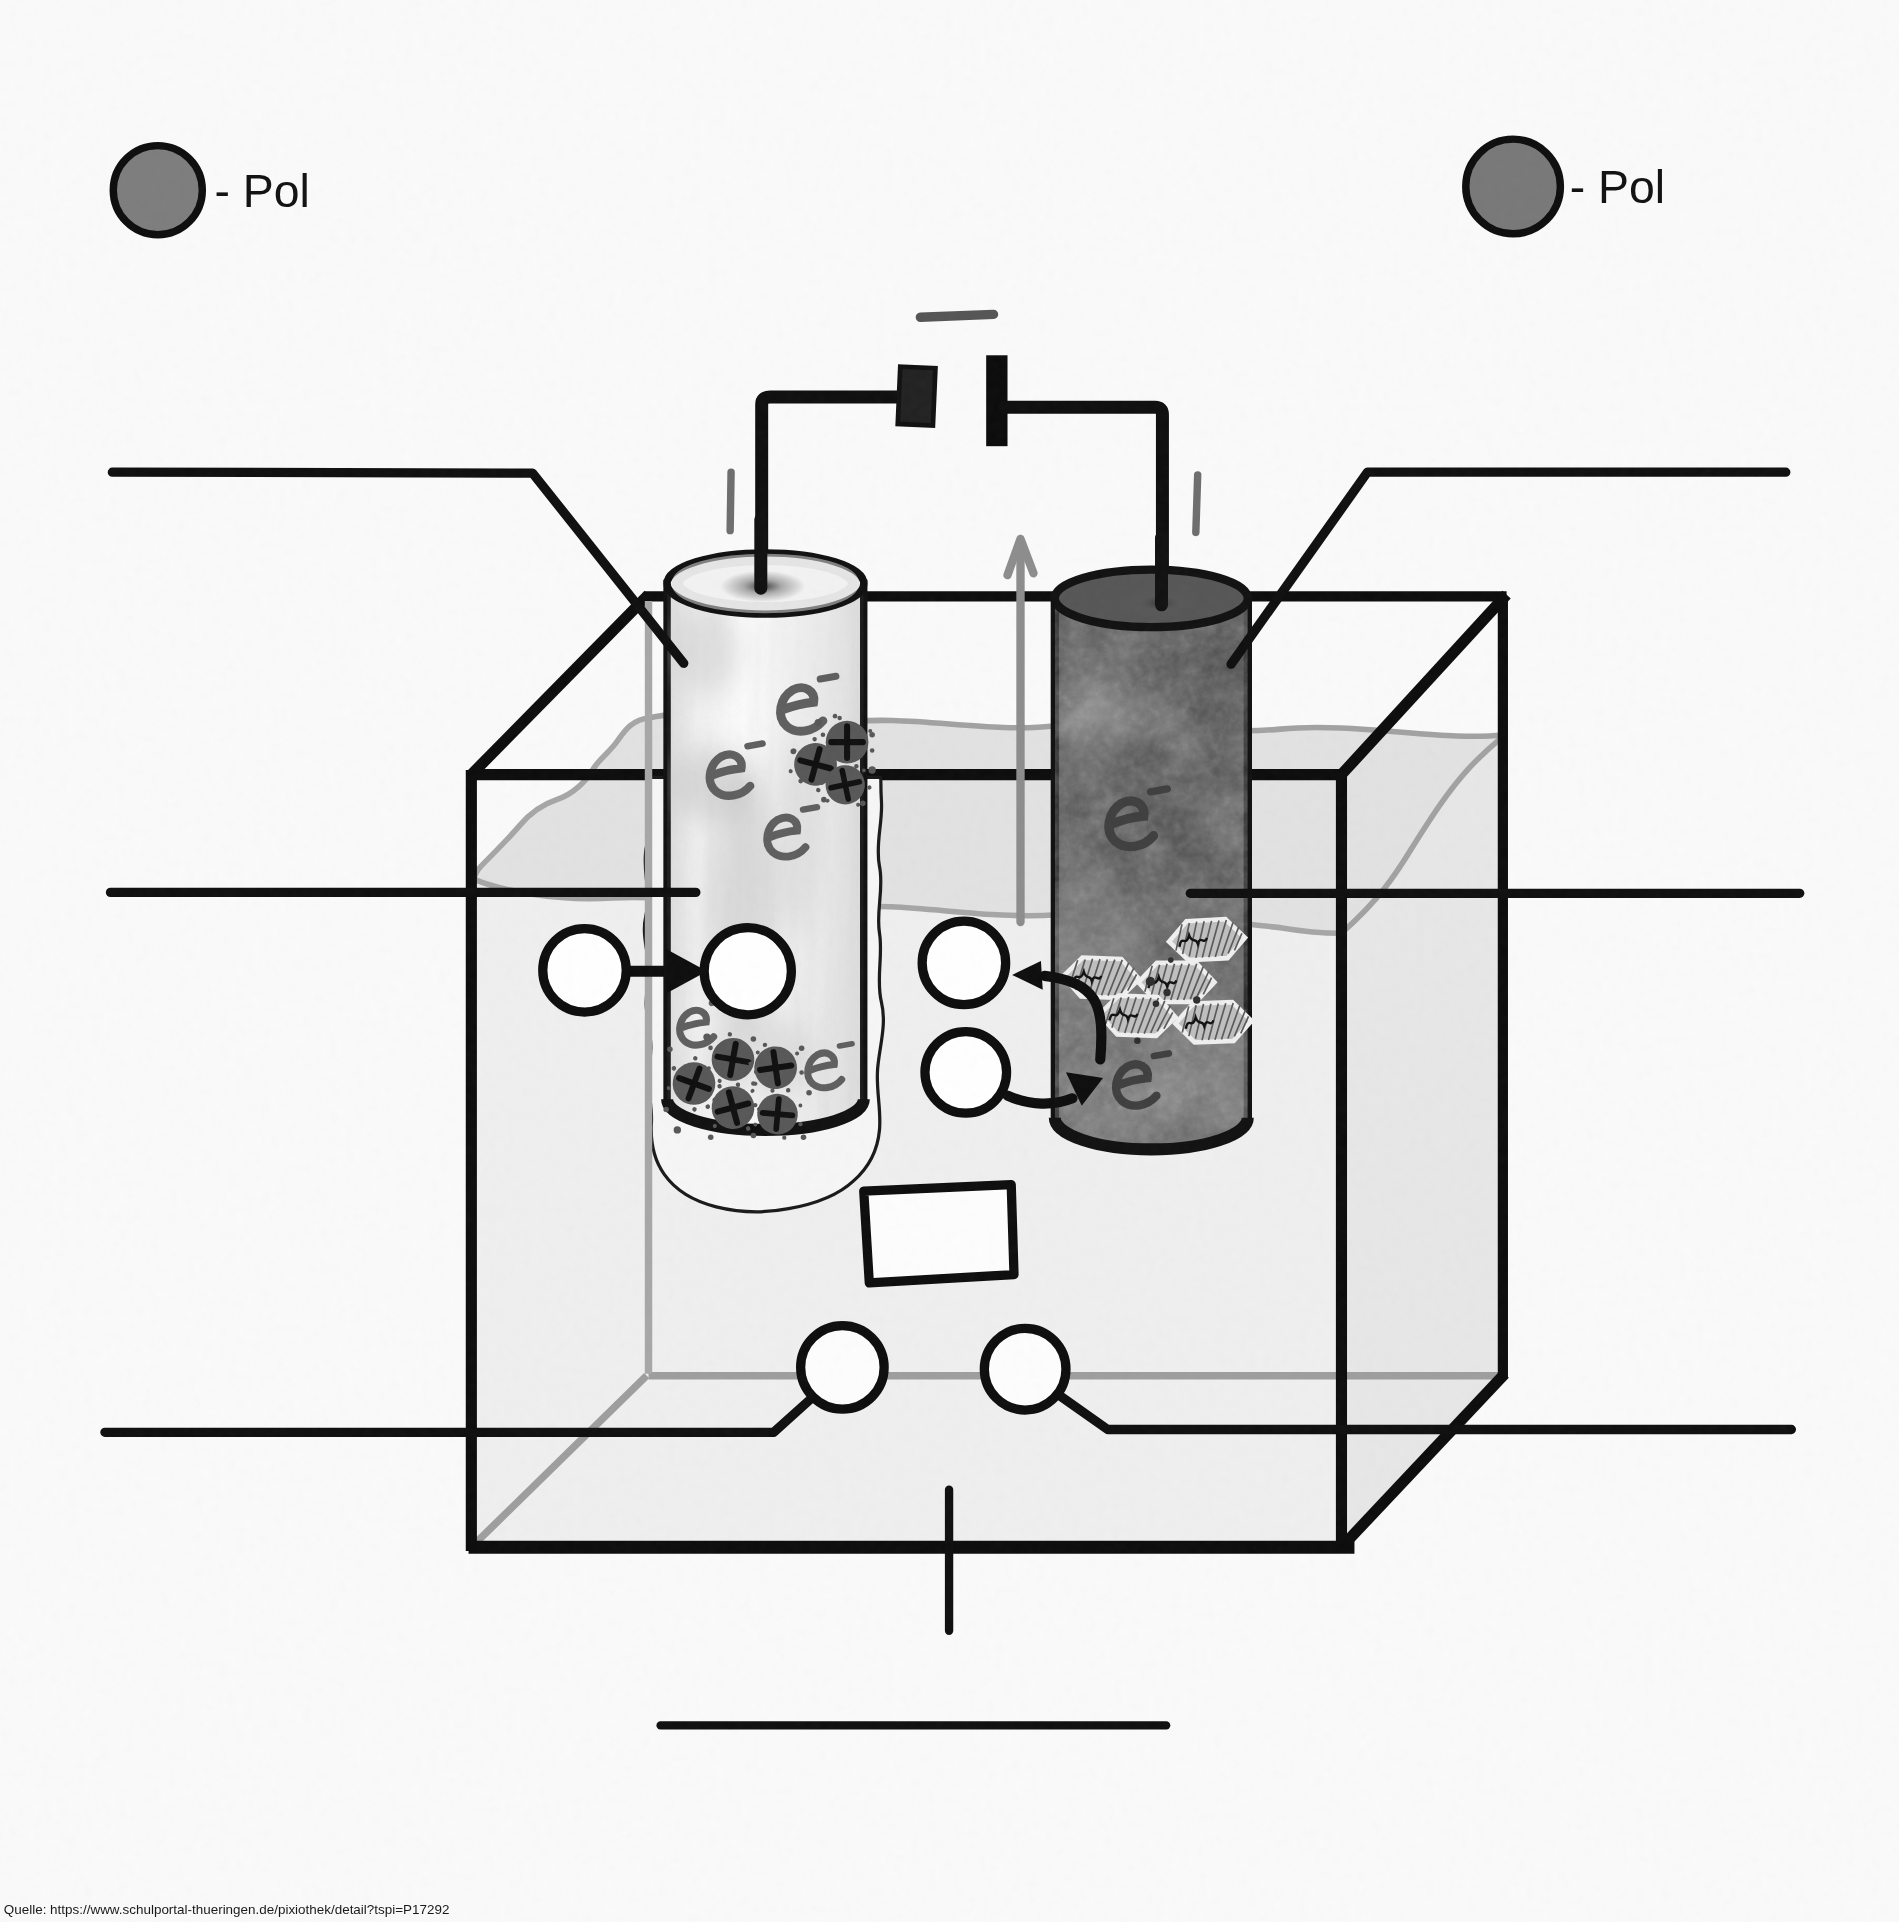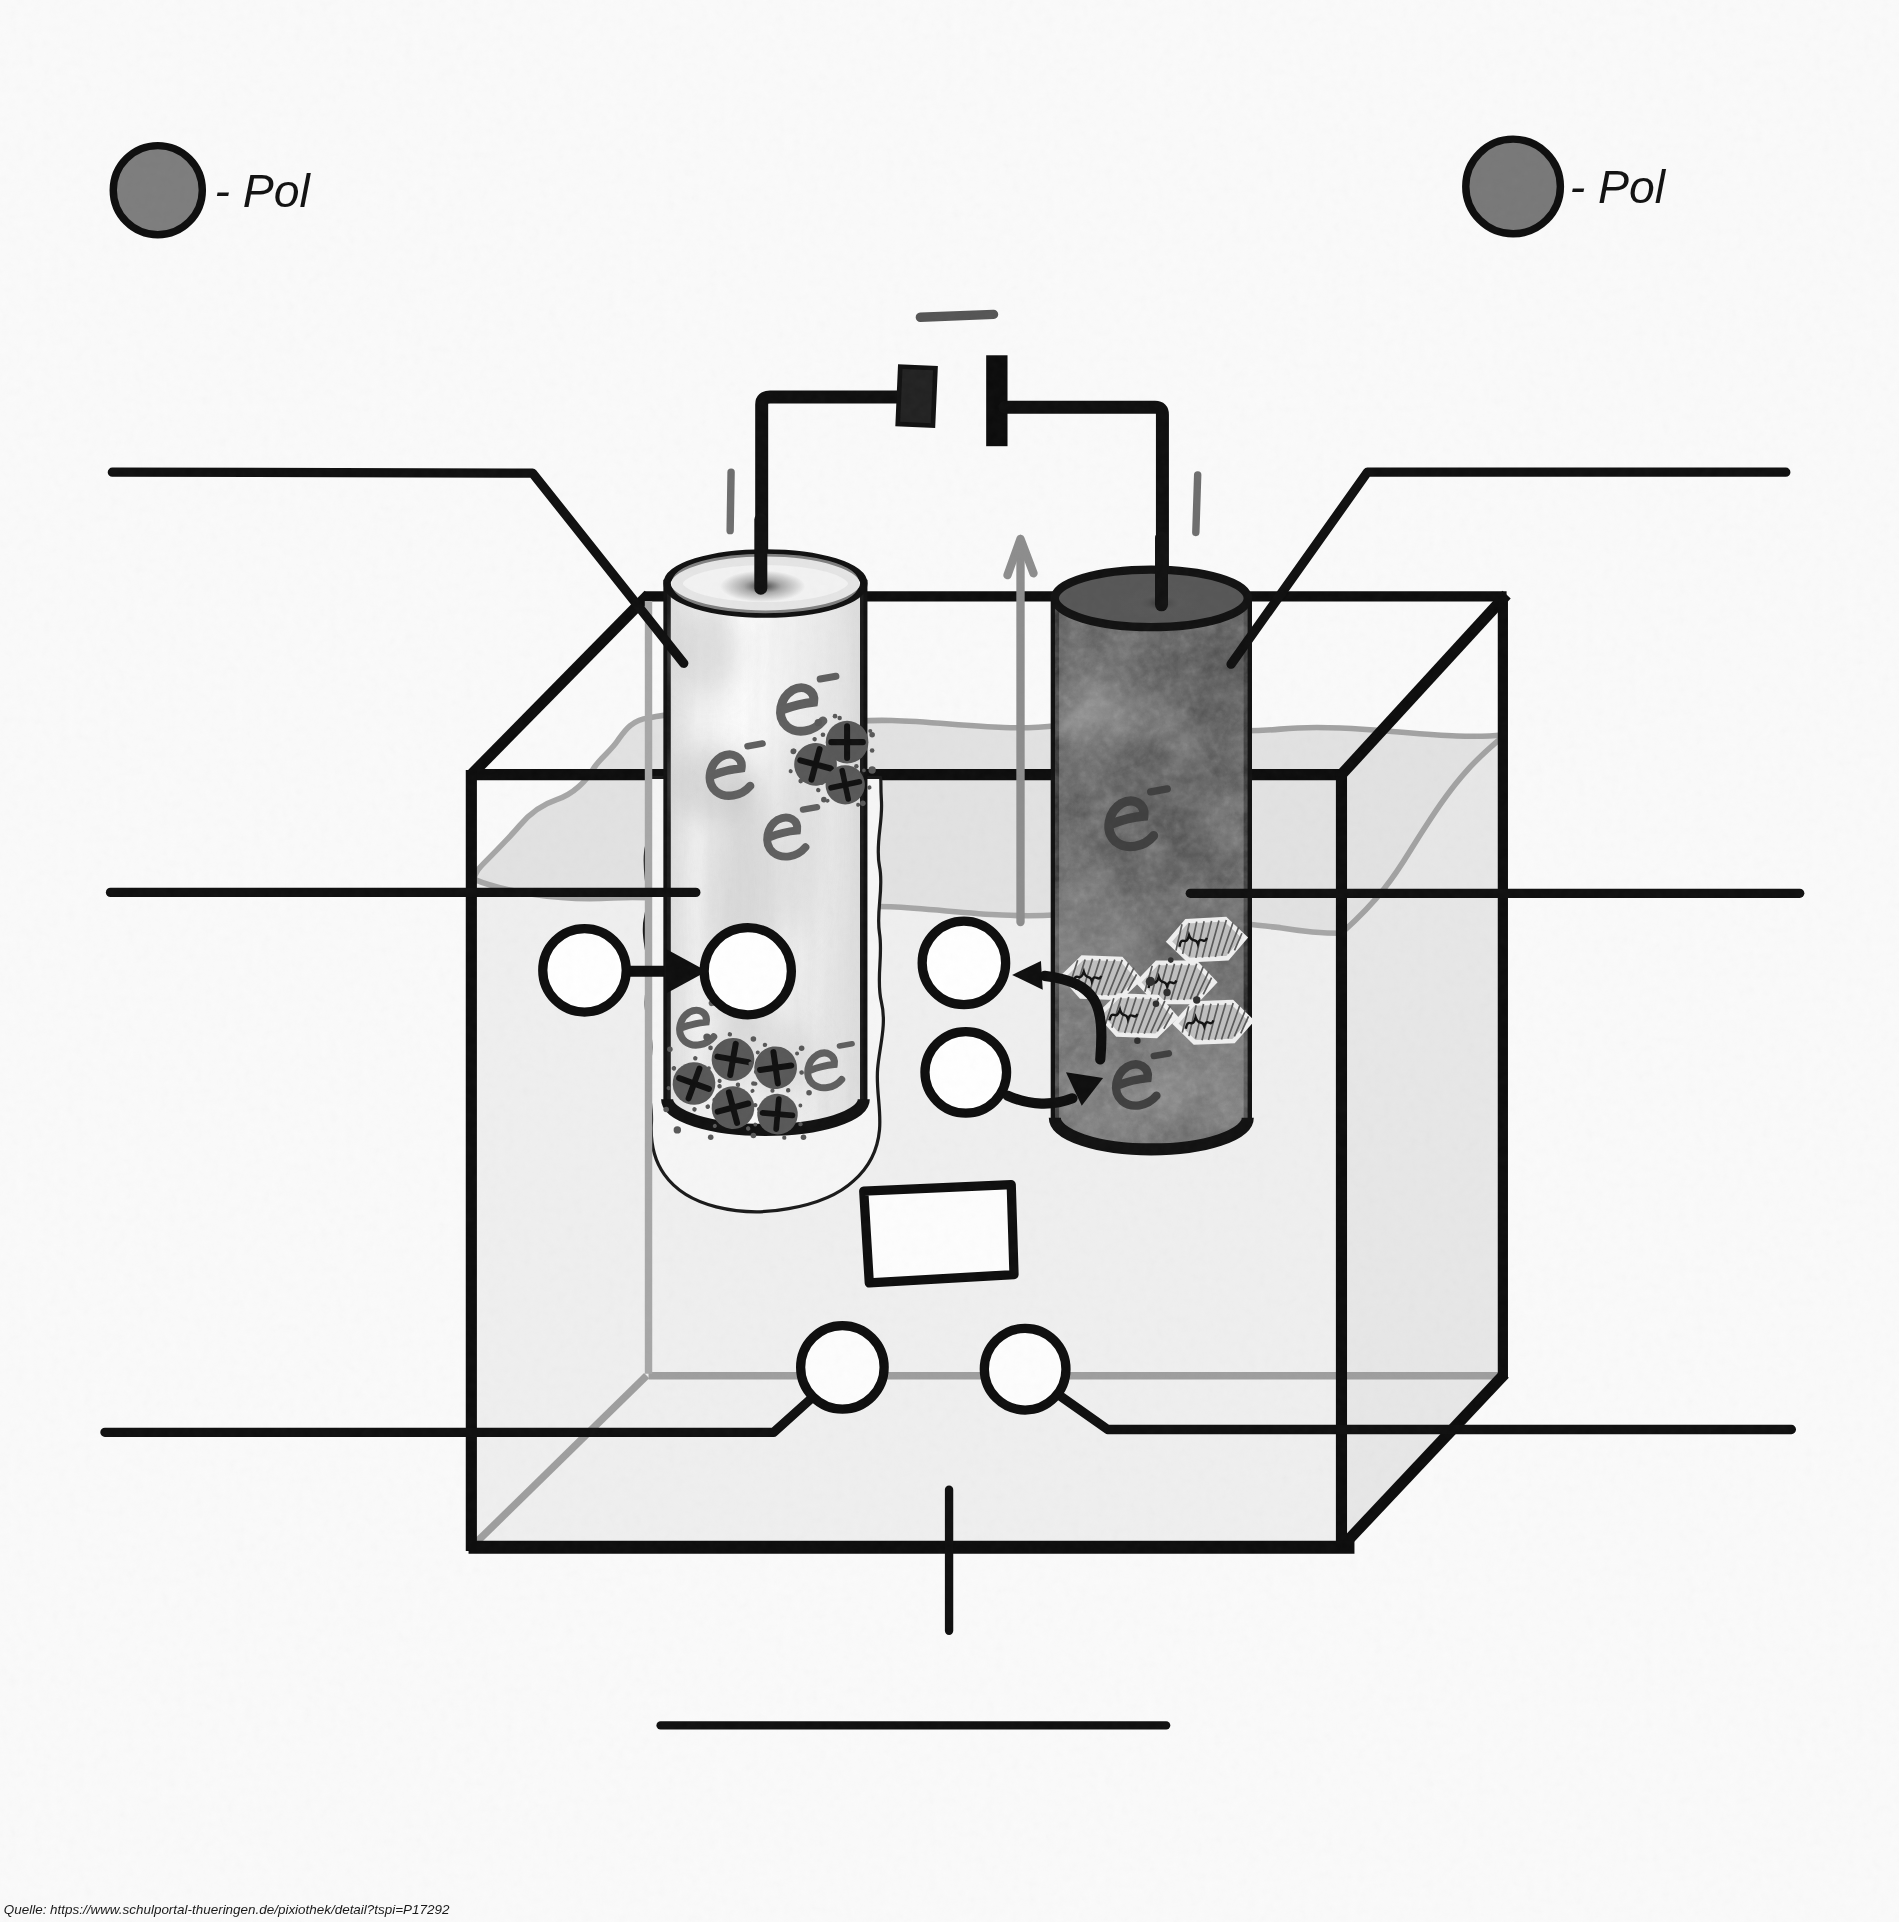--- a/index.html
+++ b/index.html
@@ -1,17 +1,17 @@
 <!DOCTYPE html>
 <html style="font-size:15px"><head>
 <meta charset="utf-8">
 <style>
   html,body{margin:0;padding:0;background:#ffffff;}
   #stage{position:relative;width:1900px;height:1923px;background:#fafafa;overflow:hidden;
-         font-family:"Liberation Sans", sans-serif;font-style:italic;}
+         font-family:"Liberation Sans", sans-serif;}
   svg{position:absolute;left:0;top:0;}
 </style>
 </head>
 <body>
 <div id="stage">
 <svg width="1900" height="1923" viewBox="0 0 2048 2073">
 <defs>
 
   <linearGradient id="znbody" x1="0" y1="0" x2="1" y2="0">
     <stop offset="0" stop-color="#dedede"></stop>

